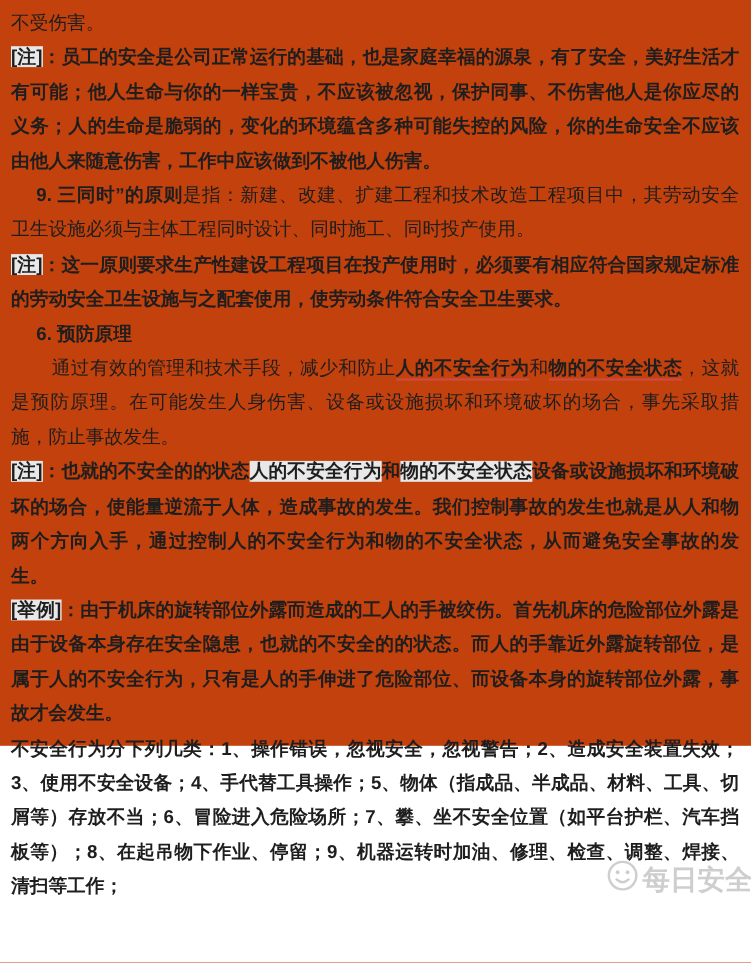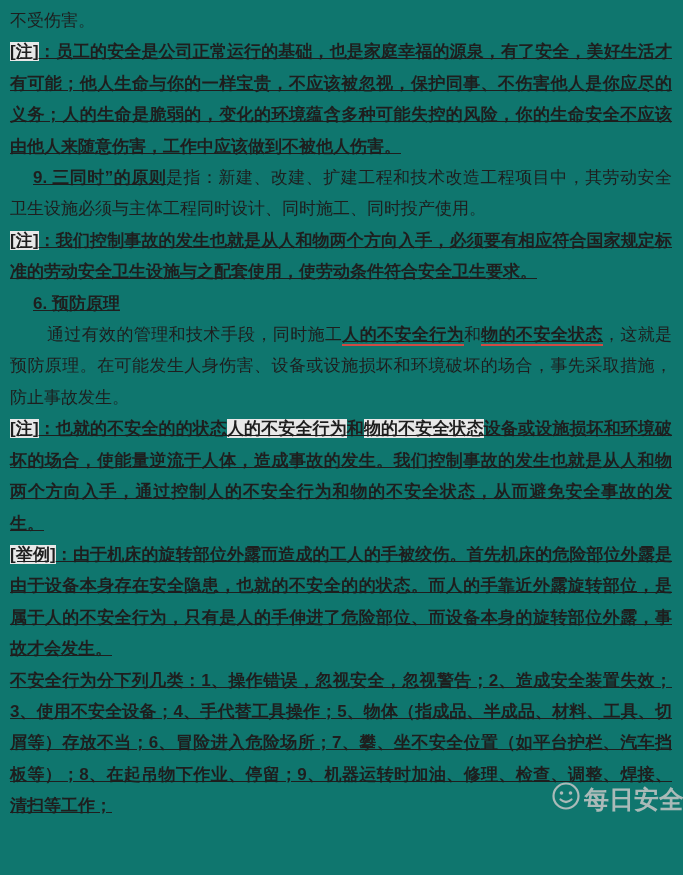--- a/index.html
+++ b/index.html
@@ -3,34 +3,34 @@
 <meta charset="utf-8">
 <style>
   html, body { margin: 0; padding: 0; }
   body {
     width: 683px; height: 875px; overflow: hidden;
     background: #ffffff;
     font-family: "Liberation Sans", "DejaVu Sans", sans-serif;
   }
   .doc {
     position: relative;
-    width: 683px; height: 875px;
-    background: #0f766e;
+    width: 683px; height: 678px;
+    background: #c2410c;
     color: #1e1e1e;
   }
   .page { padding: 5px 11px 0 10px; }
   p {
     margin: 0;
     font-size: 17px;
     line-height: 31.4px;
     text-align: justify;
     word-break: break-all;
   }
   .serif { font-family: "Liberation Serif", "DejaVu Serif", serif; font-weight: 400; }
-  .sans  { font-family: "Liberation Sans", "DejaVu Sans", sans-serif; font-weight: 700; text-decoration: underline; }
+  .sans  { font-family: "Liberation Sans", "DejaVu Sans", sans-serif; font-weight: 700; }
   span.sans { font-weight: 700; }
   .ind1 { text-indent: 23px; }
   .ind2 { text-indent: 37px; }
   .hl { background: #e8e8e8; }
   .redu {
     border-bottom: 2px solid #d04a43;
     padding-bottom: 0px;
   }
   .blacku {
     text-decoration: underline;
@@ -57,25 +57,25 @@
 <div class="doc">
 
   <div class="page page1">
 
     <p class="serif">不受伤害。</p>
 
     <p class="sans"><span class="hl">[注]</span><span>：员工的安全是公司正常运行的基础，也是家庭幸福的源泉，有了安全，美好生活才有可能；他人生命与你的一样宝贵，不应该被忽视，保护同事、不伤害他人是你应尽的义务；人的生命是脆弱的，变化的环境蕴含多种可能失控的风险，你的生命安全不应该由他人来随意伤害，工作中应该做到不被他人伤害。</span></p>
 
     <p class="serif ind1"><span class="sans">9. 三同时”的原则</span><span>是指：新建、改建、扩建工程和技术改造工程项目中，其劳动安全卫生设施必须与主体工程同时设计、同时施工、同时投产使用。</span></p>
 
-    <p class="sans"><span class="hl">[注]</span><span>：我们控制事故的发生也就是从人和物两个方向入手，必须要有相应符合国家规定标准的劳动安全卫生设施与之配套使用，使劳动条件符合安全卫生要求。</span></p>
+    <p class="sans"><span class="hl">[注]</span><span>：这一原则要求生产性建设工程项目在投产使用时，必须要有相应符合国家规定标准的劳动安全卫生设施与之配套使用，使劳动条件符合安全卫生要求。</span></p>
 
     <p class="sans ind1">6. 预防原理</p>
 
-    <p class="serif ind2"><span>通过有效的管理和技术手段，同时施工</span><span class="sans redu">人的不安全行为</span><span>和</span><span class="sans redu">物的不安全状态</span><span>，这就是预防原理。在可能发生人身伤害、设备或设施损坏和环境破坏的场合，事先采取措施，防止事故发生。</span></p>
+    <p class="serif ind2"><span>通过有效的管理和技术手段，减少和防止</span><span class="sans redu">人的不安全行为</span><span>和</span><span class="sans redu">物的不安全状态</span><span>，这就是预防原理。在可能发生人身伤害、设备或设施损坏和环境破坏的场合，事先采取措施，防止事故发生。</span></p>
 
     <p class="sans"><span class="hl">[注]</span><span>：也就的不安全的的状态</span><span class="hl">人的不安全行为</span><span>和</span><span class="hl">物的不安全状态</span><span>设备或设施损坏和环境破坏的场合，使能量逆流于人体，造成事故的发生。我们控制事故的发生也就是从人和物两个方向入手，通过控制人的不安全行为和物的不安全状态，从而避免安全事故的发生。</span></p>
 
     <p class="sans"><span class="hl">[举例]</span><span>：由于机床的旋转部位外露而造成的工人的手被绞伤。首先机床的危险部位外露是由于设备本身存在安全隐患，也就的不安全的的状态。而人的手靠近外露旋转部位，是属于人的不安全行为，只有是人的手伸进了危险部位、而设备本身的旋转部位外露，事故才会发生。</span></p>
 
 
     <p class="sans">不安全行为分下列几类：1、操作错误，忽视安全，忽视警告；2、造成安全装置失效；3、使用不安全设备；4、手代替工具操作；5、物体（指成品、半成品、材料、工具、切屑等）存放不当；6、冒险进入危险场所；7、攀、坐不安全位置（如平台护栏、汽车挡板等）；8、在起吊物下作业、停留；9、机器运转时加油、修理、检查、调整、焊接、清扫等工作；</p>
 
   </div>
 

